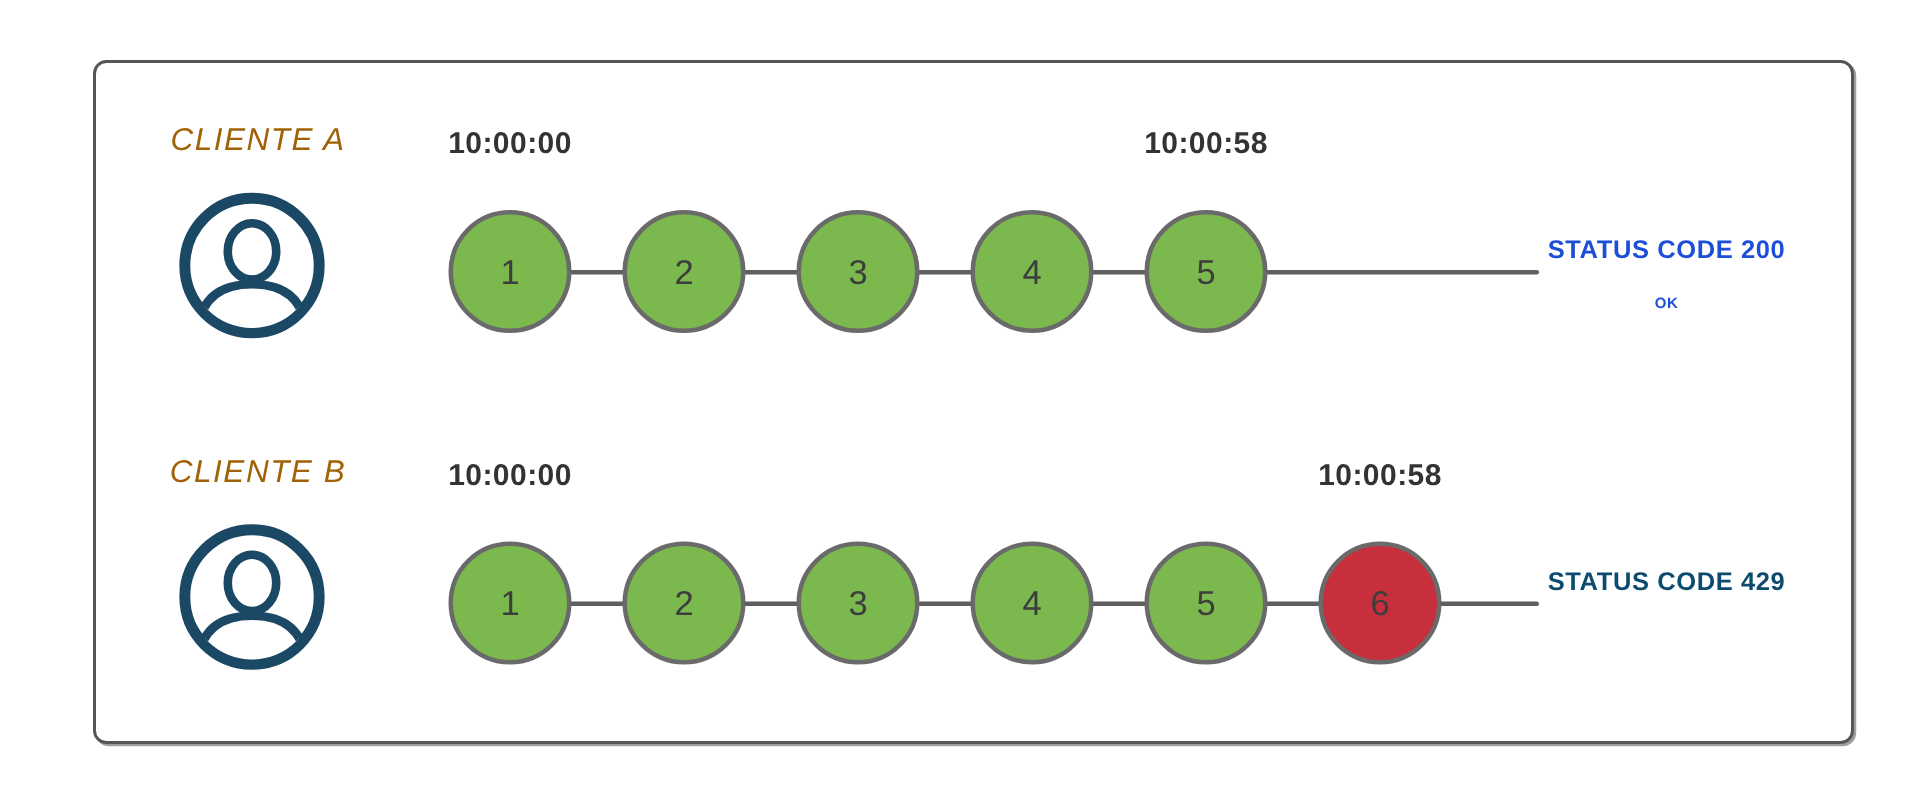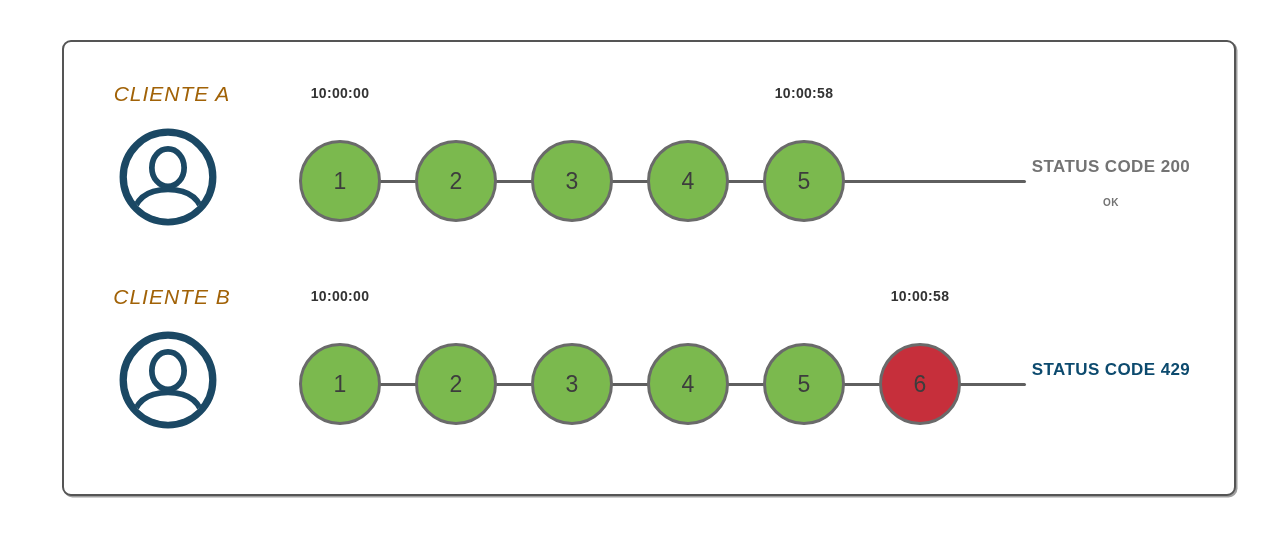--- a/index.html
+++ b/index.html
@@ -12,32 +12,32 @@
   .frame{
     position:absolute;left:62px;top:40px;
     width:1170px;height:452px;
     background:#fff;
     border:2.5px solid var(--frame_border,#555);
     border-radius:9px;
     box-shadow:1.5px 1.5px 0 rgba(80,80,80,.55);
   }
   .row{position:absolute;left:0;width:100%;height:202px;}
   .row-a{top:38px;}
-  .row-b{top:241px;}
+  .row-b{top:259px;}
   .client-label{
     position:absolute;left:108px;top:2px;
     transform:translateX(-50%);
     font-size:21px;font-weight:normal;font-style:italic;
     letter-spacing:1px;color:#a16207;white-space:nowrap;
   }
   .avatar{position:absolute;left:54px;top:47px;width:100px;height:100px;}
   .avatar svg{width:100%;height:100%;display:block;}
   .timestamp{
     position:absolute;top:5px;transform:translateX(-50%);
-    font-size:14px;font-weight:bold;color:var(--text_dark,#333);
+    font-size:20px;font-weight:bold;color:var(--text_dark,#333);
     white-space:nowrap;letter-spacing:.3px;
   }
   .timeline-line{
     position:absolute;top:100px;height:3px;
     background:var(--timeline,#5f5f5f);
     border-radius:2px;
   }
   .circle{
     position:absolute;top:60px;width:82px;height:82px;
     border-radius:50%;
@@ -85,21 +85,21 @@
     <div class="timestamp start" style="left: 276px;">10:00:00</div>
     <div class="timestamp end" style="left: 740px;">10:00:58</div>
     <div class="timeline-line" style="left: 276px; width: 686px;"></div>
     <div class="circles">
         <div class="circle ok" style="left: 235px;">1</div>
         <div class="circle ok" style="left: 351px;">2</div>
         <div class="circle ok" style="left: 467px;">3</div>
         <div class="circle ok" style="left: 583px;">4</div>
         <div class="circle ok" style="left: 699px;">5</div>
       </div>
-    <div class="status" style="color: #737373;">
+    <div class="status" style="color: #1d4ed8;">
       <div class="status-line1">STATUS CODE 200</div>
       <div class="status-line2">OK</div>
     </div>
   </section>
 
   <section class="row row-b">
     <div class="client-label">CLIENTE B</div>
     <div class="avatar">
       <svg viewBox="0 0 96 96">
           <use href="#user-icon"></use>

